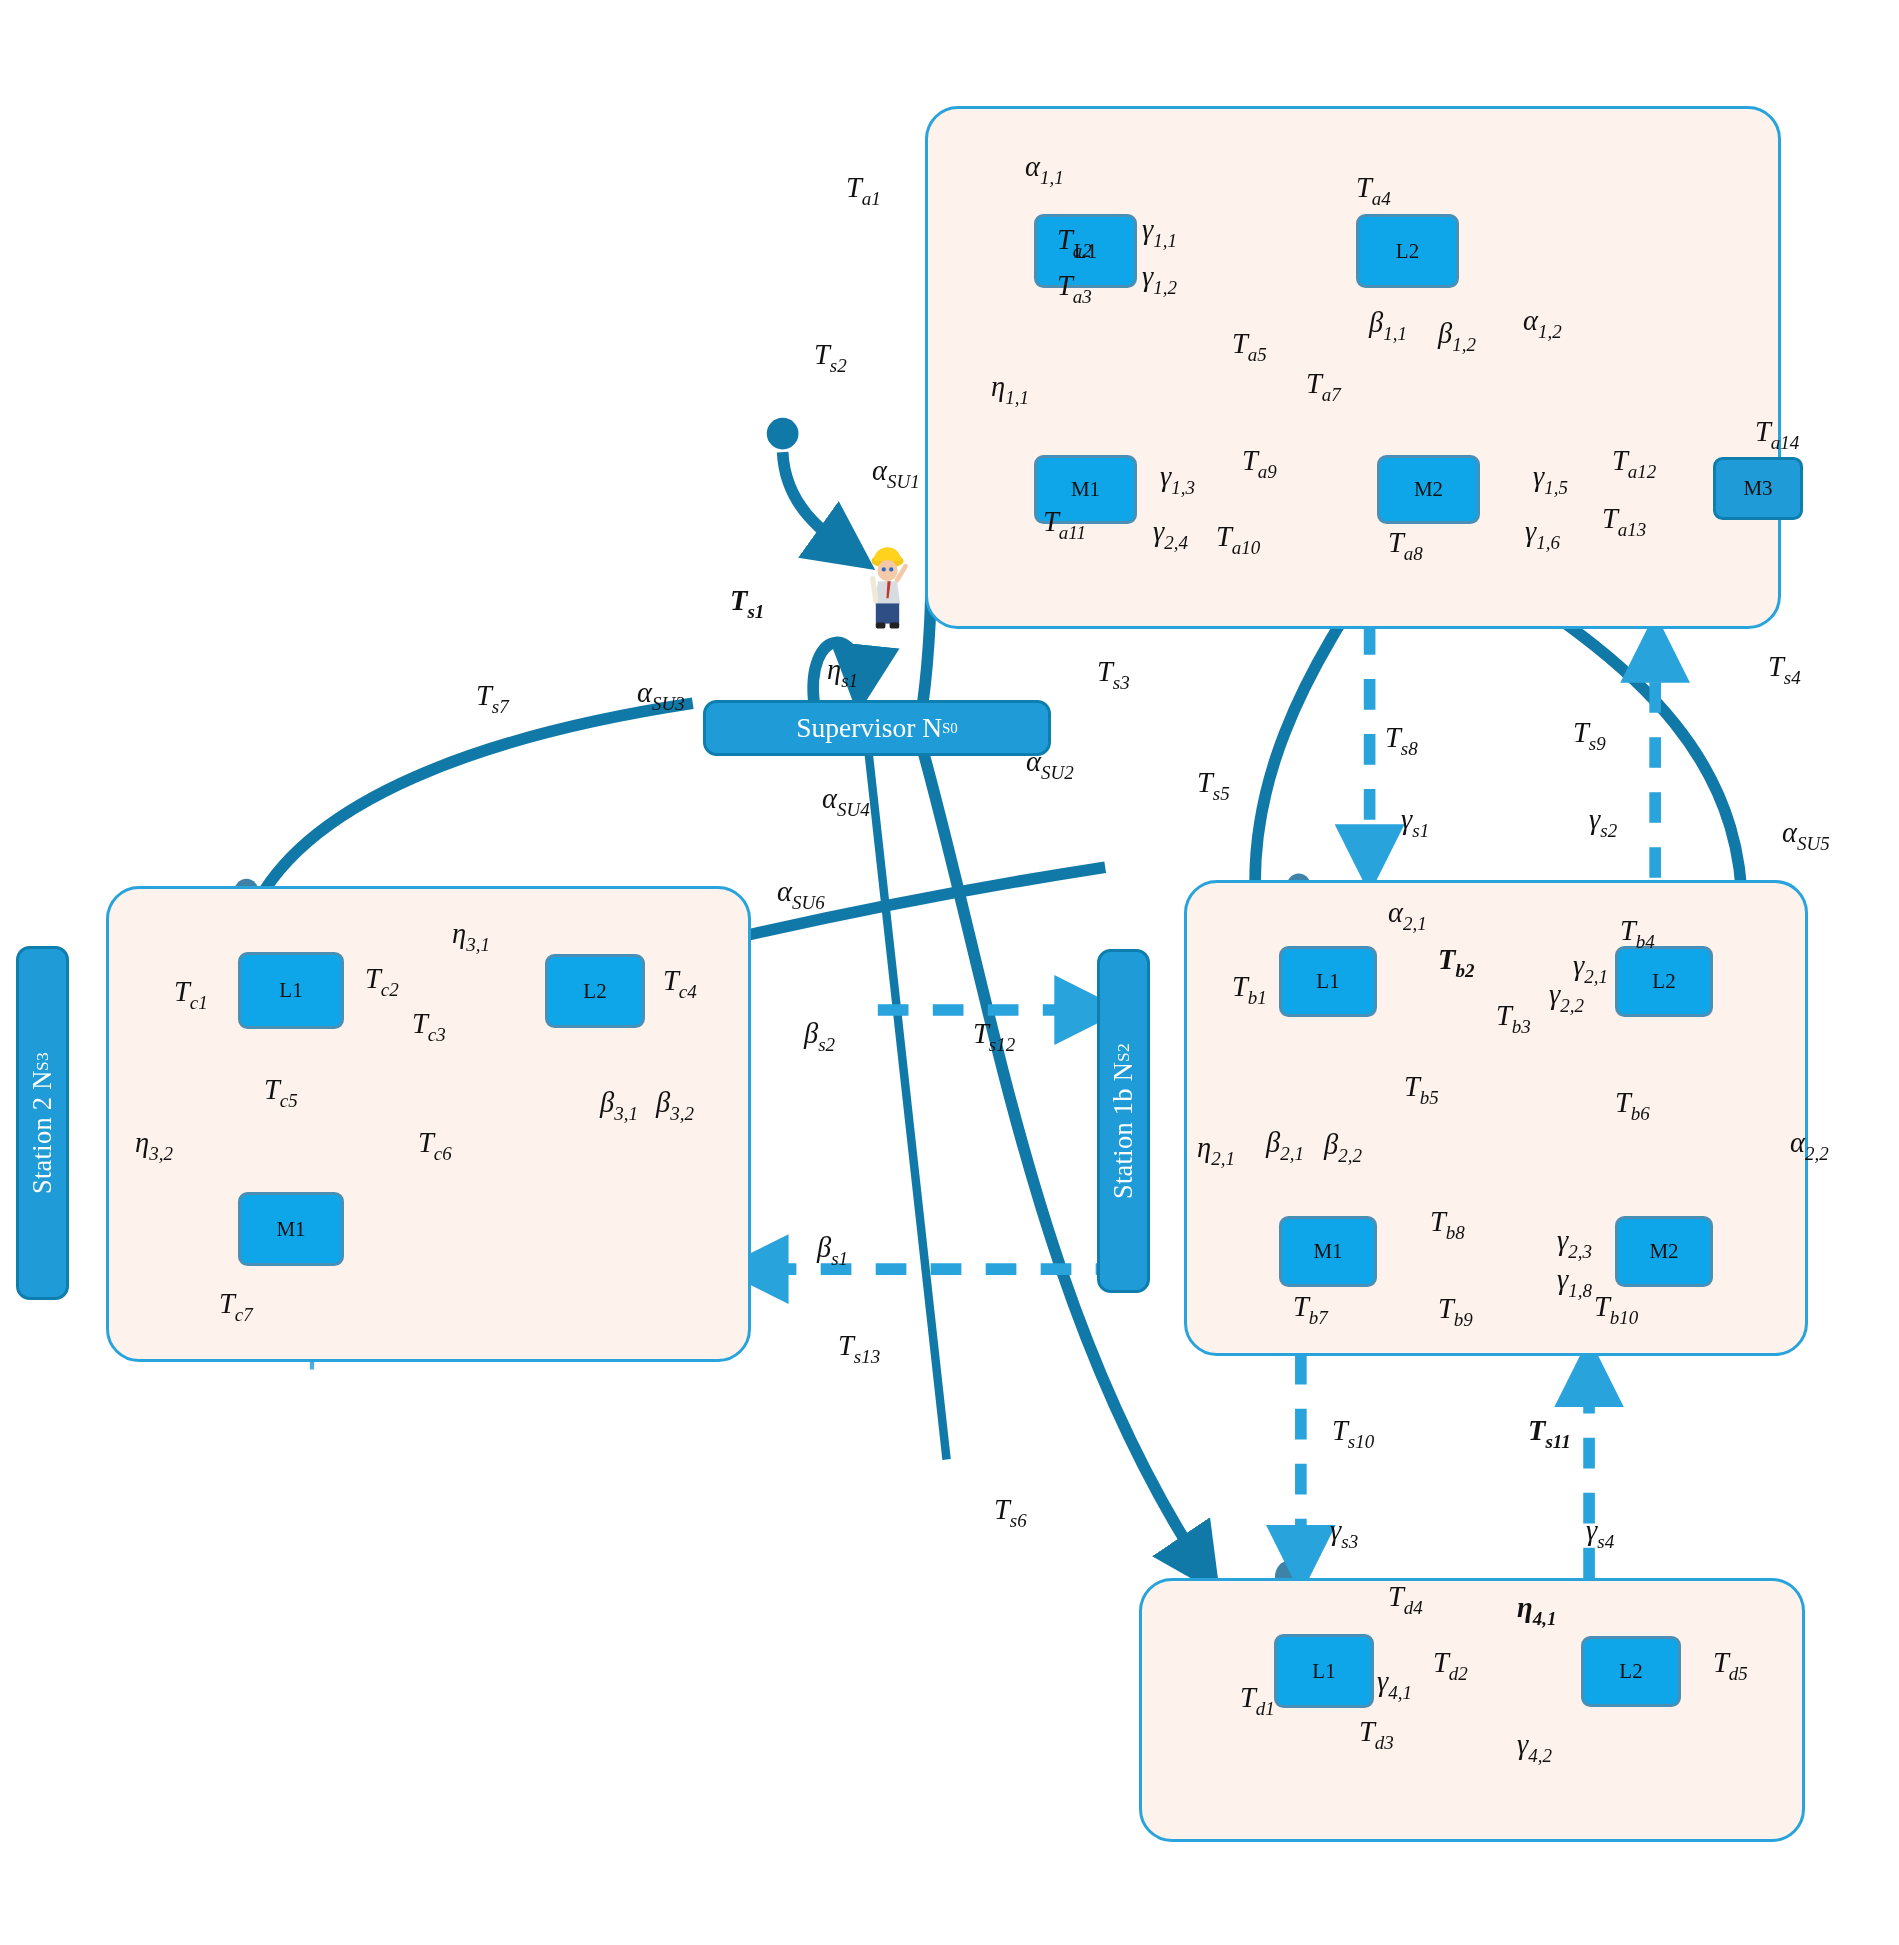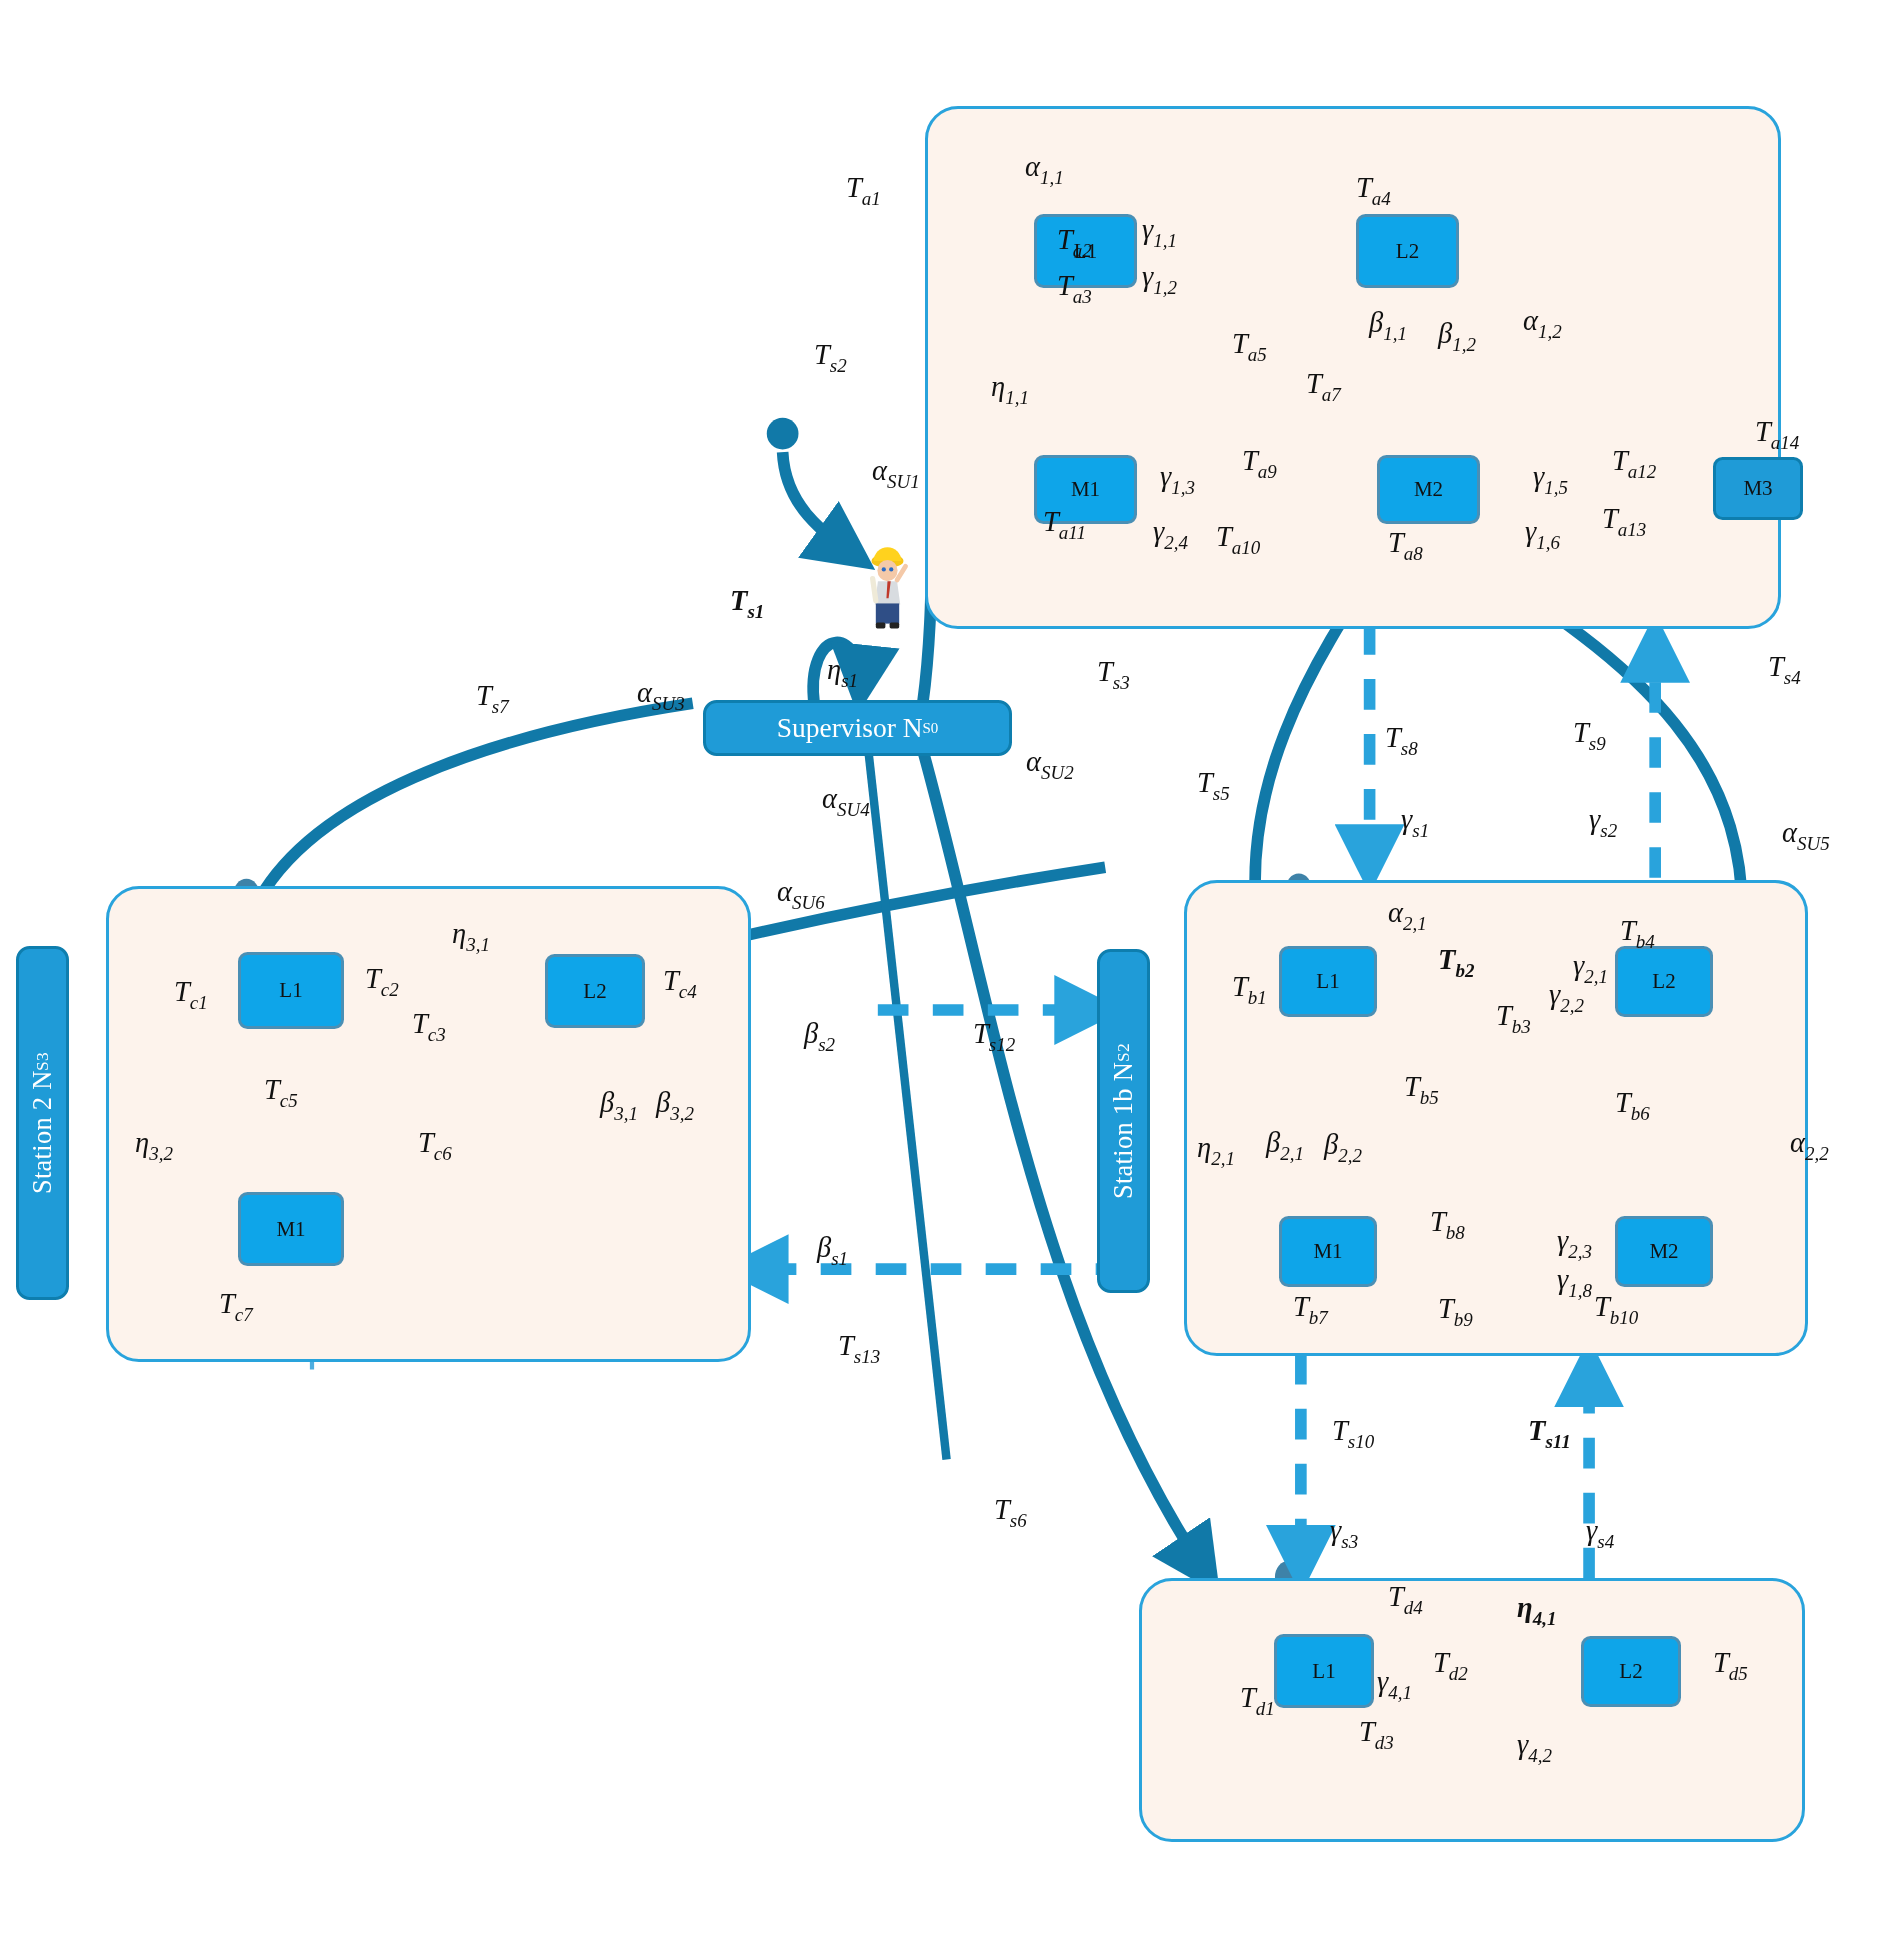--- a/index.html
+++ b/index.html
@@ -211,21 +211,21 @@
     <span>Station 1b N</span>
       <span class="sub">S2</span>
   </div>
 
 
   <div class="tab vert" style="left:16px;top:946px;width:53px;height:354px;">
     <span>Station 2 N</span>
       <span class="sub">S3</span>
   </div>
 
-  <div class="supervisor" style="left:703px;top:700px;width:309px;height:56px;">
+  <div class="supervisor" style="left:703px;top:700px;width:348px;height:56px;">
     <span>Supervisor  N</span>
       <span class="sub">S0</span>
   </div>
 
   <div class="worker" style="left:862px;top:545px;">
     <svg viewBox="0 0 96 160" width="51" height="85">
       <ellipse cx="48" cy="30" rx="30" ry="13" fill="#F5C518"></ellipse>
       <path d="M22,30 A26,26 0 0 1 74,30 Z" fill="#FFD21E"></path>
       <ellipse cx="48" cy="48" rx="19" ry="20" fill="#F4C9A8"></ellipse>
       <circle cx="41" cy="46" r="4" fill="#2A6BC4"></circle>

